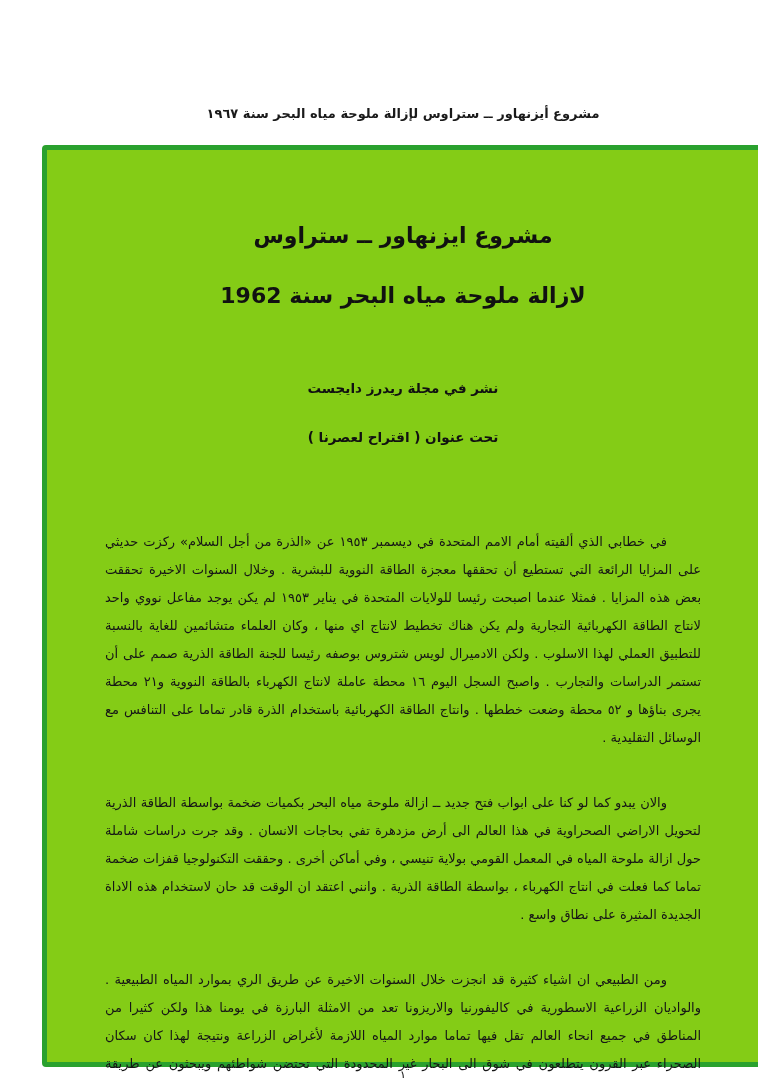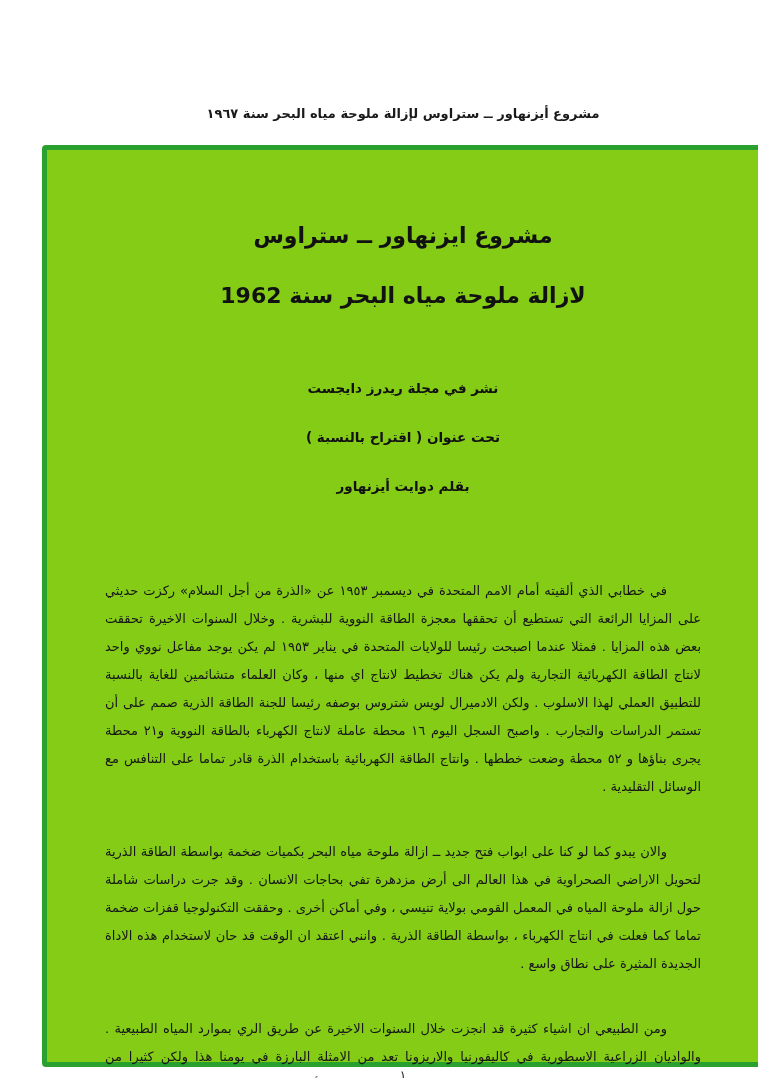--- a/index.html
+++ b/index.html
@@ -102,22 +102,21 @@
 
   <div class="green-box" id="green-frame" style="border-color: rgb(42, 161, 46);">
 
     <div class="doc-title">
       <div>مشروع ايزنهاور ــ ستراوس</div>
       <div>لازالة ملوحة مياه البحر سنة 1962</div>
     </div>
 
     <div class="doc-subtitles">
       <div class="subtitle-line">نشر في مجلة ريدرز دايجست</div>
-      <div class="subtitle-line">تحت عنوان ( اقتراح بالنسبة )</div>
-      <div class="subtitle-line">بقلم دوايت أيزنهاور</div>
+      <div class="subtitle-line">تحت عنوان ( اقتراح لعصرنا )</div>
     </div>
 
     <div class="doc-body">
       <p>في خطابي الذي ألقيته أمام الامم المتحدة في ديسمبر ١٩٥٣ عن «الذرة من أجل السلام» ركزت حديثي على المزايا الرائعة التي تستطيع أن تحققها معجزة الطاقة النووية للبشرية . وخلال السنوات الاخيرة تحققت بعض هذه المزايا . فمثلا عندما اصبحت رئيسا للولايات المتحدة في يناير ١٩٥٣ لم يكن يوجد مفاعل نووي واحد لانتاج الطاقة الكهربائية التجارية ولم يكن هناك تخطيط لانتاج اي منها ، وكان العلماء متشائمين للغاية بالنسبة للتطبيق العملي لهذا الاسلوب . ولكن الادميرال لويس شتروس بوصفه رئيسا للجنة الطاقة الذرية صمم على أن تستمر الدراسات والتجارب . واصبح السجل اليوم ١٦ محطة عاملة لانتاج الكهرباء بالطاقة النووية و٢١ محطة يجرى بناؤها و ٥٢ محطة وضعت خططها . وانتاج الطاقة الكهربائية باستخدام الذرة قادر تماما على التنافس مع الوسائل التقليدية .</p>
       <p>والان يبدو كما لو كنا على ابواب فتح جديد ــ ازالة ملوحة مياه البحر بكميات ضخمة بواسطة الطاقة الذرية لتحويل الاراضي الصحراوية في هذا العالم الى أرض مزدهرة تفي بحاجات الانسان . وقد جرت دراسات شاملة حول ازالة ملوحة المياه في المعمل القومي بولاية تنيسي ، وفي أماكن أخرى . وحققت التكنولوجيا قفزات ضخمة تماما كما فعلت في انتاج الكهرباء ، بواسطة الطاقة الذرية . وانني اعتقد ان الوقت قد حان لاستخدام هذه الاداة الجديدة المثيرة على نطاق واسع .</p>
       <p>ومن الطبيعي ان اشياء كثيرة قد انجزت خلال السنوات الاخيرة عن طريق الري بموارد المياه الطبيعية . والواديان الزراعية الاسطورية في كاليفورنيا والاريزونا تعد من الامثلة البارزة في يومنا هذا ولكن كثيرا من المناطق في جميع انحاء العالم تقل فيها تماما موارد المياه اللازمة لأغراض الزراعة ونتيجة لهذا كان سكان الصحراء عبر القرون يتطلعون في شوق الى البحار غير المحدودة التي تحتضن شواطئهم ويبحثون عن طريقة يمكنهم بواسطتها تحويل المياه المالحة الى مياه عذبة رخيصة وبكميات هائلة . ولكن الى عهد قريب كان ذلك مجرد حلم لا يمكن تحقيقه</p>
     </div>
 
   </div>
 

